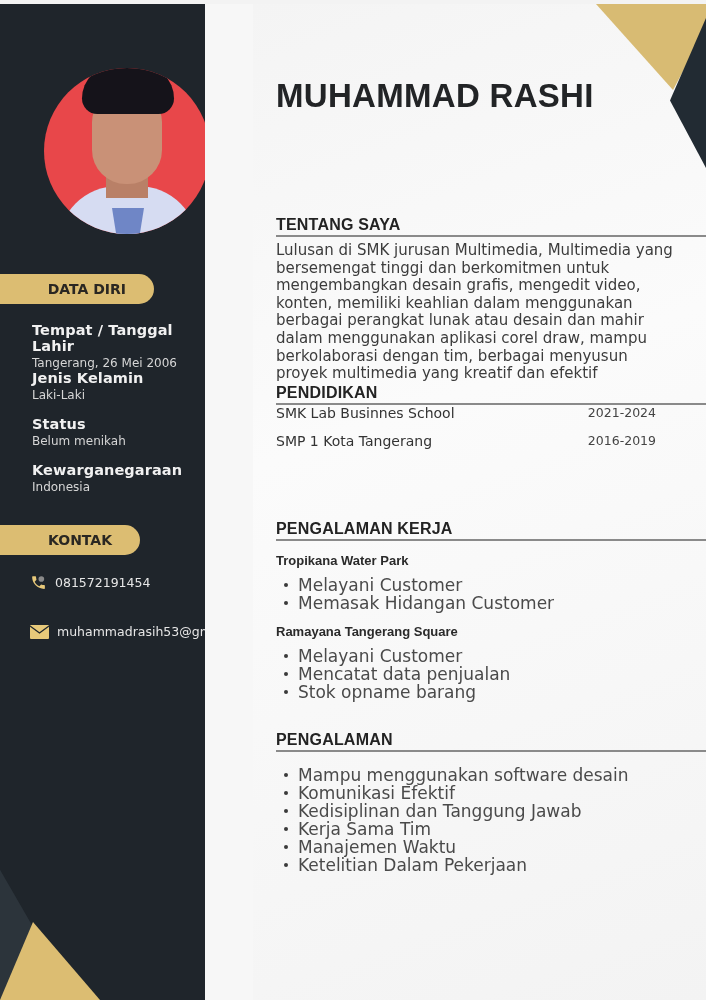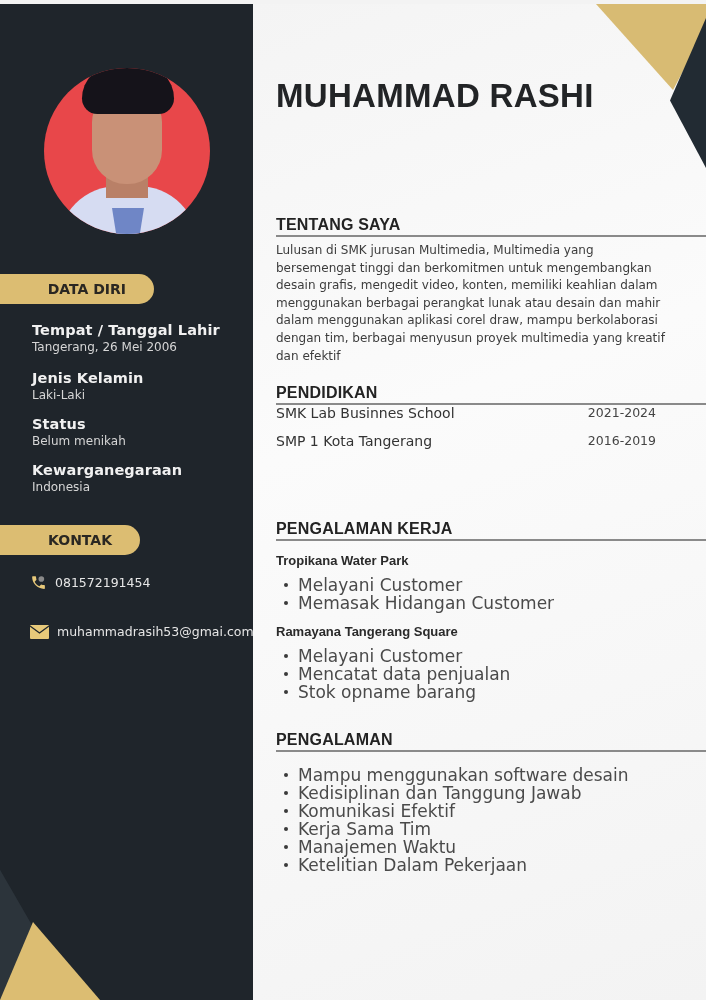--- a/index.html
+++ b/index.html
@@ -2,21 +2,21 @@
 <html><head>
   <meta charset="utf-8">
   <style>
     * { margin: 0; padding: 0; box-sizing: border-box; }
     html, body { width: 706px; height: 1000px; overflow: hidden; background: #f3f3f3; }
     body { font-family: "DejaVu Sans", sans-serif; position: relative; }
 
     .page { position: absolute; left: 0; top: 4px; width: 706px; height: 996px; background: #f7f7f7; overflow: hidden; }
 
     
-    .sidebar { position: absolute; left: 0; top: 0; width: 253px; height: 996px; background: #1f252b; overflow: hidden; }
+    .sidebar { position: absolute; left: 0; top: 0; width: 205px; height: 996px; background: #1f252b; overflow: hidden; }
     .sb-shape-dark { position: absolute; left: -60px; top: 840px; width: 100px; height: 190px; background: #2c343b; transform: skewX(30deg); border-radius: 6px; }
     .sb-shape-gold { position: absolute; left: 0; top: 0; width: 253px; height: 996px; }
 
     .photo { position: absolute; left: 44px; top: 64px; width: 166px; height: 166px; border-radius: 50%; background: #e8474a; overflow: hidden; }
     .photo .hair { position: absolute; left: 38px; top: -4px; width: 92px; height: 50px; background: #15131a; border-radius: 45px 45px 20px 20px; }
     .photo .face { position: absolute; left: 48px; top: 24px; width: 70px; height: 92px; background: #c99177; border-radius: 30px 30px 34px 34px; }
     .photo .neck { position: absolute; left: 62px; top: 100px; width: 42px; height: 30px; background: #b98067; }
     .photo .shirt { position: absolute; left: 14px; top: 118px; width: 140px; height: 70px; background: #d6dcf2; border-radius: 60px 60px 0 0; }
     .photo .tie { position: absolute; left: 68px; top: 140px; width: 32px; height: 40px; background: #6f86c6; clip-path: polygon(0 0, 100% 0, 80% 100%, 20% 100%); }
 
@@ -33,21 +33,21 @@
 
     
     .main { position: absolute; left: 253px; top: 0; width: 453px; height: 996px; background: linear-gradient(160deg, #f4f4f4 0%, #fbfbfb 40%, #f3f3f3 100%); }
     .corner-gold { position: absolute; right: 0; top: 0; width: 110px; height: 86px; background: #d8bb73; clip-path: polygon(0 0, 100% 0, 100% 28%, 70% 100%); }
     .corner-dark { position: absolute; right: 0; top: 14px; width: 36px; height: 150px; background: #222b33; clip-path: polygon(100% 0, 100% 100%, 0 55%); }
 
     .name { position: absolute; left: 23px; top: 66px; font-size: 33px; line-height: 52px; font-weight: bold; color: #222426; letter-spacing: 0.3px; font-family: "Liberation Sans", sans-serif; text-align: center; }
 
     .section { position: absolute; left: 23px; width: 430px; }
     .sec-title { font-size: 16px; font-weight: bold; color: #232323; padding-bottom: 1px; border-bottom: 2px solid #8a8a8a; font-family: "Liberation Sans", sans-serif; letter-spacing: 0.2px; }
-    .about { font-size: 12px; line-height: 17.6px; color: #3c3c3c; margin-top: 5px; width: 400px; }
+    .about { font-size: 15px; line-height: 17.6px; color: #3c3c3c; margin-top: 5px; width: 400px; }
 
     .edu-row { display: flex; justify-content: space-between; width: 380px; font-size: 14px; color: #333; margin-top: 12px; }
     .edu-row .yr { font-size: 12.5px; color: #444; }
 
     .job { font-size: 13px; font-weight: bold; color: #2a2a2a; margin-top: 12px; font-family: "Liberation Sans", sans-serif; }
     ul.bul { list-style: none; margin-top: 8px; padding-left: 8px; }
     ul.bul li { font-size: 17px; line-height: 18px; color: #4a4a4a; position: relative; padding-left: 14px; }
     ul.bul li::before { content: ""; position: absolute; left: 0; top: 7px; width: 4px; height: 4px; border-radius: 50%; background: #3a3a3a; }
   </style>
 </head>
@@ -152,21 +152,21 @@
         <li>Melayani Customer</li>
         <li>Mencatat data penjualan</li>
         <li>Stok opname barang</li>
       </ul>
     </div>
 
     <div class="section" style="top:727px;">
       <div class="sec-title">PENGALAMAN</div>
       <ul class="bul" style="margin-top:14px;">
         <li>Mampu menggunakan software desain</li>
+        <li>Komunikasi Efektif</li>
         <li>Kedisiplinan dan Tanggung Jawab</li>
-        <li>Komunikasi Efektif</li>
         <li>Kerja Sama Tim</li>
         <li>Manajemen Waktu</li>
         <li>Ketelitian Dalam Pekerjaan</li>
       </ul>
     </div>
   </div>
 </div>
 
 </body></html>

